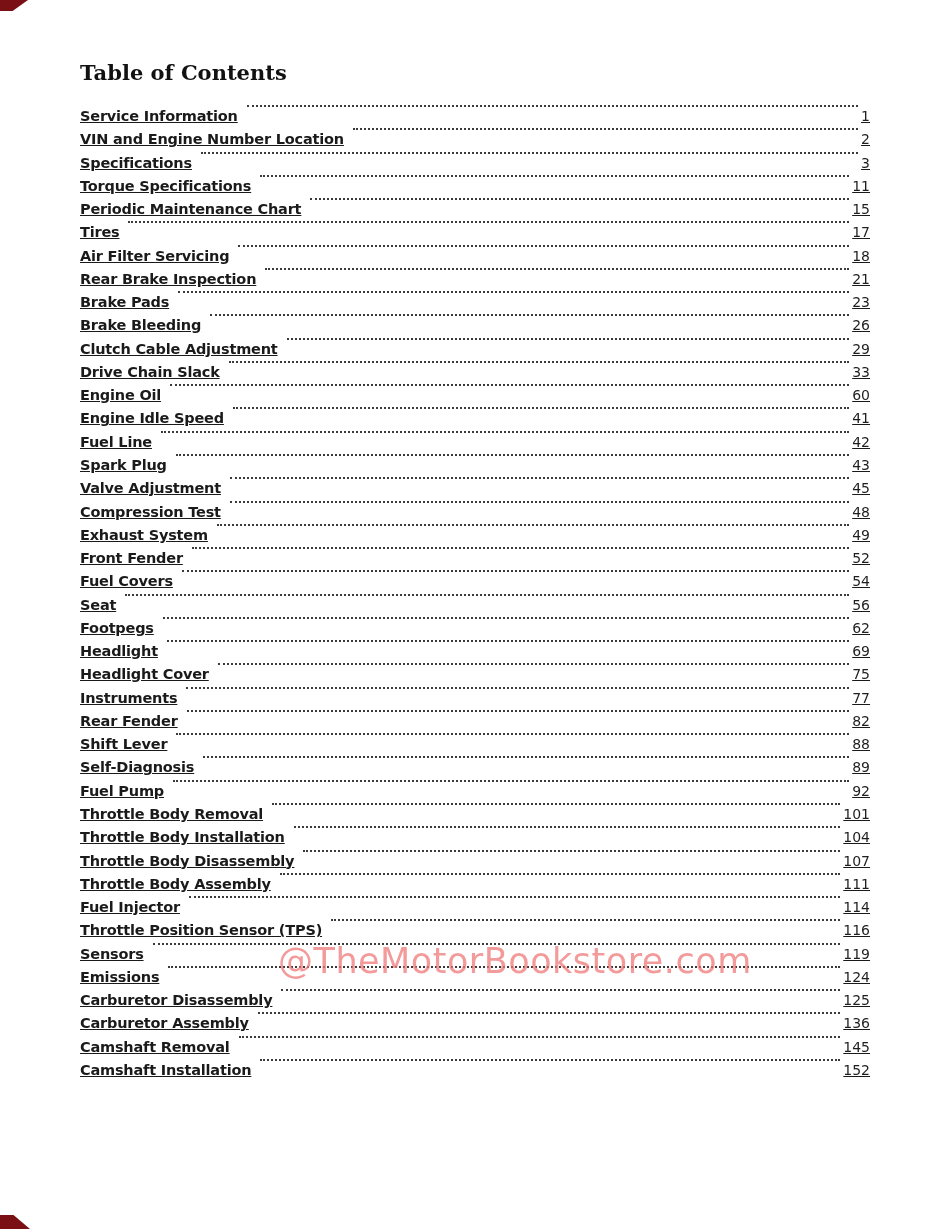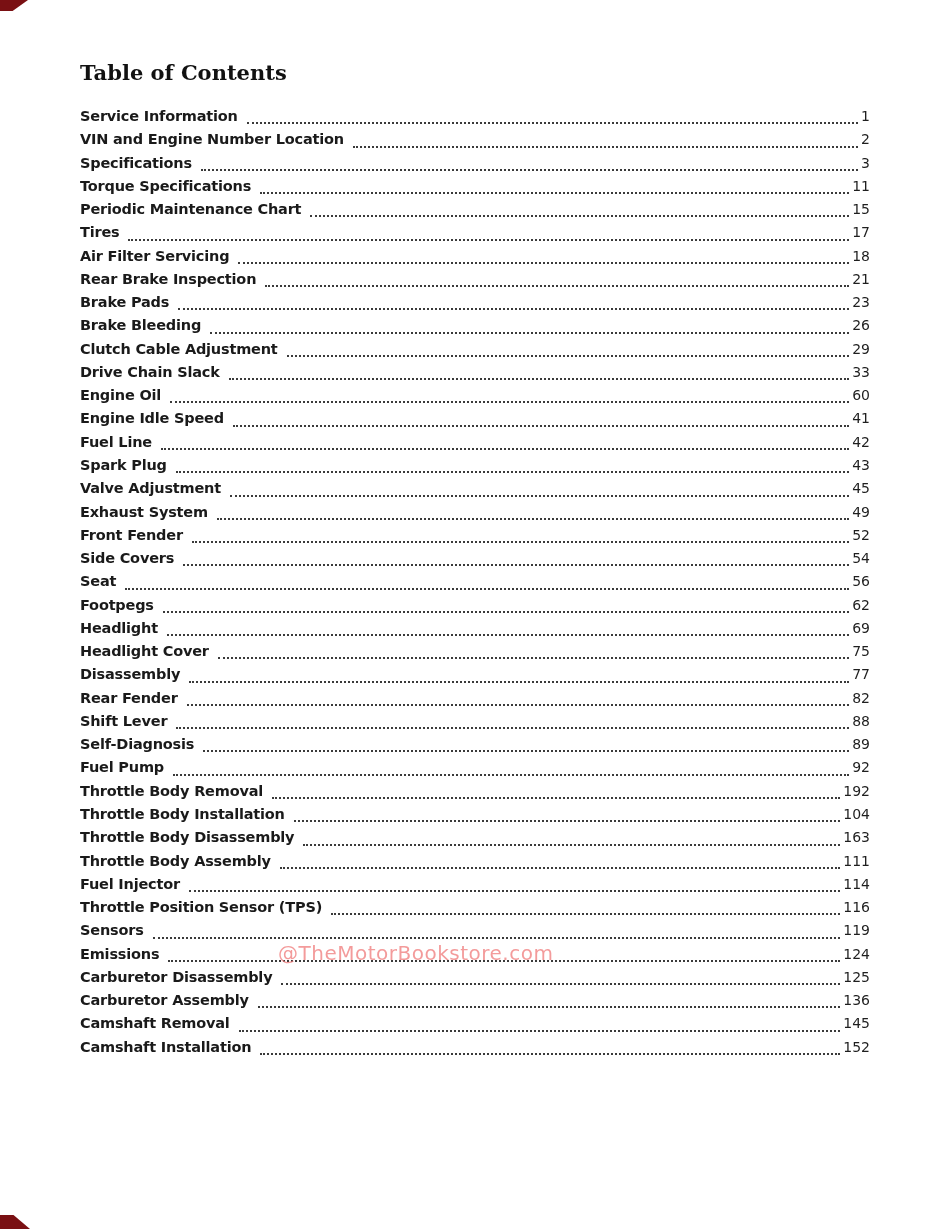--- a/index.html
+++ b/index.html
@@ -40,24 +40,25 @@
     font-weight: 700;
     font-size: 21px;
     line-height: 26px;
     color: #111111;
   }
   .toc {
     margin: 19px 80px 0 80px;
   }
   .toc-row {
     display: flex;
-    align-items: flex-end;
+    align-items: flex-start;
     height: 23.27px;
     line-height: 23.27px;
     white-space: nowrap;
+    text-decoration: underline;
   }
   .toc-label {
     font-weight: 700;
     font-size: 14.5px;
     letter-spacing: -0.2px;
   }
   .toc-leader {
     flex: 1 1 auto;
     border-bottom: 2px dotted #3a3a3a;
     margin: 0 3px 4px 9px;
@@ -66,21 +67,21 @@
   .toc-page {
     font-weight: 400;
     font-size: 14px;
     text-align: right;
     color: #1f1f1f;
   }
   .watermark {
     position: absolute;
     left: 278px;
     top: 941px;
-    font-size: 20px;
+    font-size: 35px;
     letter-spacing: 0.5px;
     font-weight: 400;
     opacity: 0.75;
     pointer-events: none;
   }
 </style>
 </head>
 <body>
 
 <div class="page">
@@ -169,31 +170,36 @@
         <span class="toc-label">Spark Plug</span>
         <span class="toc-leader"></span>
         <span class="toc-page">43</span>
       </div>
       <div class="toc-row">
         <span class="toc-label">Valve Adjustment</span>
         <span class="toc-leader"></span>
         <span class="toc-page">45</span>
       </div>
       <div class="toc-row">
+        <span class="toc-label">Compression Test</span>
+        <span class="toc-leader"></span>
+        <span class="toc-page">48</span>
+      </div>
+      <div class="toc-row">
         <span class="toc-label">Exhaust System</span>
         <span class="toc-leader"></span>
         <span class="toc-page">49</span>
       </div>
       <div class="toc-row">
         <span class="toc-label">Front Fender</span>
         <span class="toc-leader"></span>
         <span class="toc-page">52</span>
       </div>
       <div class="toc-row">
-        <span class="toc-label">Side Covers</span>
+        <span class="toc-label">Fuel Covers</span>
         <span class="toc-leader"></span>
         <span class="toc-page">54</span>
       </div>
       <div class="toc-row">
         <span class="toc-label">Seat</span>
         <span class="toc-leader"></span>
         <span class="toc-page">56</span>
       </div>
       <div class="toc-row">
         <span class="toc-label">Footpegs</span>
@@ -204,21 +210,21 @@
         <span class="toc-label">Headlight</span>
         <span class="toc-leader"></span>
         <span class="toc-page">69</span>
       </div>
       <div class="toc-row">
         <span class="toc-label">Headlight Cover</span>
         <span class="toc-leader"></span>
         <span class="toc-page">75</span>
       </div>
       <div class="toc-row">
-        <span class="toc-label">Disassembly</span>
+        <span class="toc-label">Instruments</span>
         <span class="toc-leader"></span>
         <span class="toc-page">77</span>
       </div>
       <div class="toc-row">
         <span class="toc-label">Rear Fender</span>
         <span class="toc-leader"></span>
         <span class="toc-page">82</span>
       </div>
       <div class="toc-row">
         <span class="toc-label">Shift Lever</span>
@@ -231,31 +237,31 @@
         <span class="toc-page">89</span>
       </div>
       <div class="toc-row">
         <span class="toc-label">Fuel Pump</span>
         <span class="toc-leader"></span>
         <span class="toc-page">92</span>
       </div>
       <div class="toc-row">
         <span class="toc-label">Throttle Body Removal</span>
         <span class="toc-leader"></span>
-        <span class="toc-page">192</span>
+        <span class="toc-page">101</span>
       </div>
       <div class="toc-row">
         <span class="toc-label">Throttle Body Installation</span>
         <span class="toc-leader"></span>
         <span class="toc-page">104</span>
       </div>
       <div class="toc-row">
         <span class="toc-label">Throttle Body Disassembly</span>
         <span class="toc-leader"></span>
-        <span class="toc-page">163</span>
+        <span class="toc-page">107</span>
       </div>
       <div class="toc-row">
         <span class="toc-label">Throttle Body Assembly</span>
         <span class="toc-leader"></span>
         <span class="toc-page">111</span>
       </div>
       <div class="toc-row">
         <span class="toc-label">Fuel Injector</span>
         <span class="toc-leader"></span>
         <span class="toc-page">114</span>

